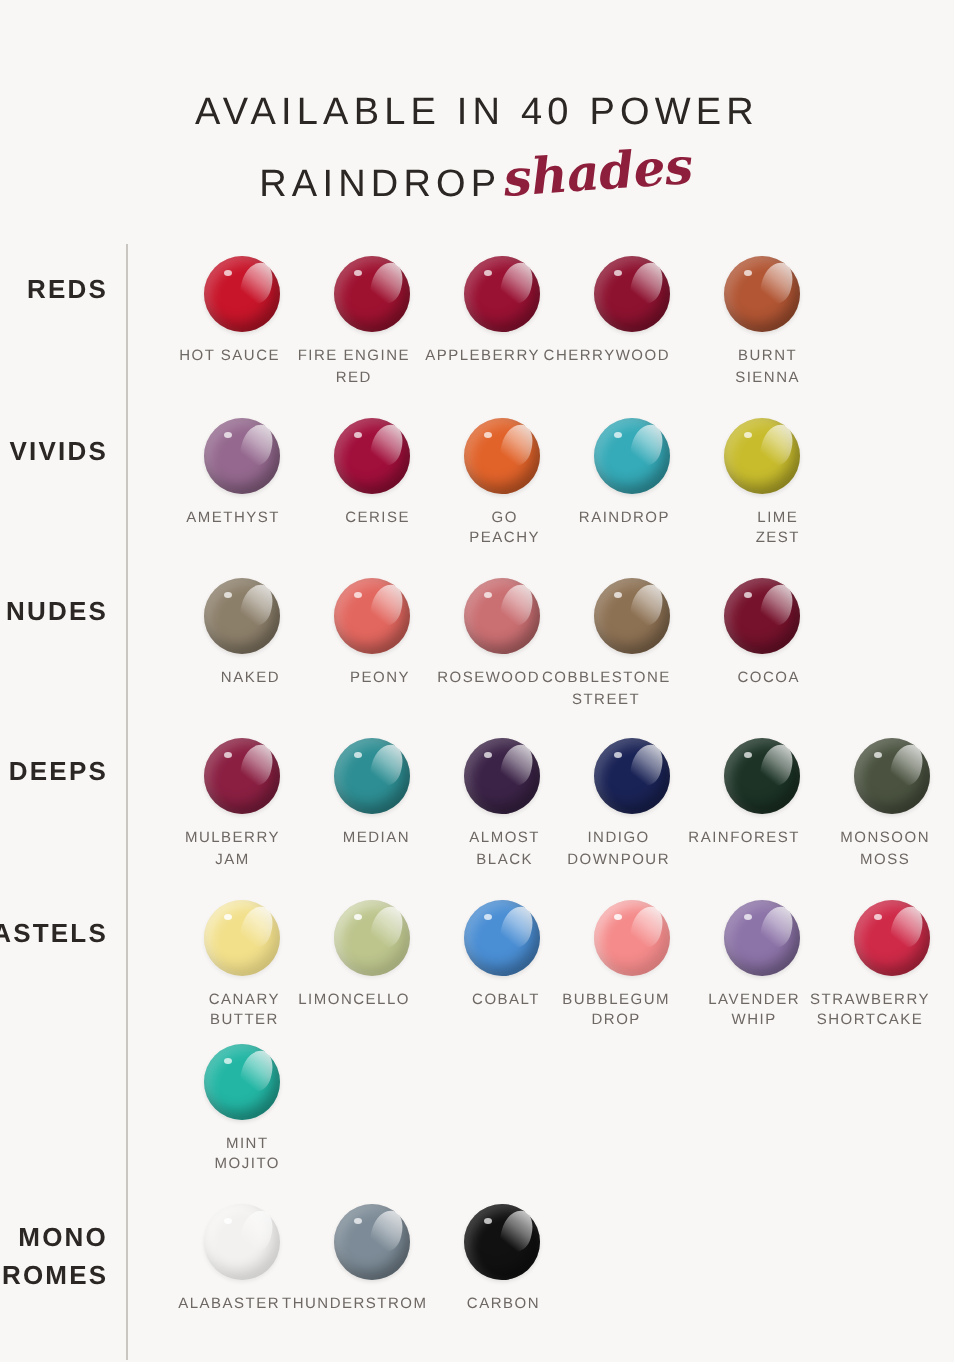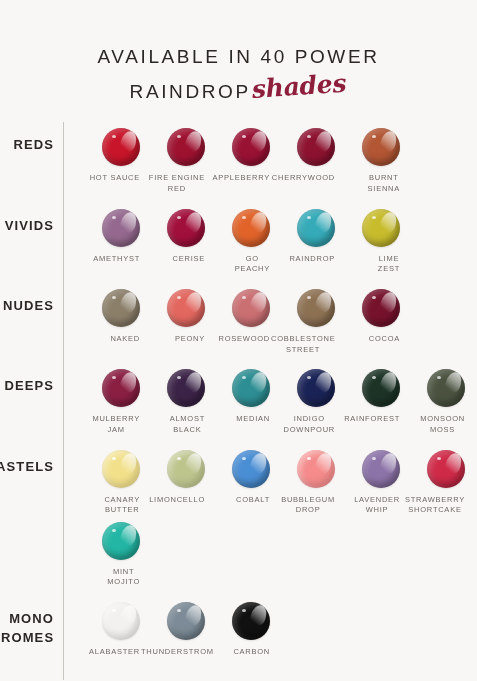--- a/index.html
+++ b/index.html
@@ -286,30 +286,30 @@
           <span>DEEPS</span>
         </div>
         <div class="row-swatches">
           <div class="swatch-cell">
             <div class="dot" style="background: rgb(138, 31, 66);">
               <span class="spec"></span>
             </div>
             <div class="dot-label">MULBERRY<br>JAM</div>
           </div>
           <div class="swatch-cell">
+            <div class="dot" style="background: rgb(45, 142, 147);">
+              <span class="spec"></span>
+            </div>
+            <div class="dot-label">MEDIAN</div>
+          </div>
+          <div class="swatch-cell">
             <div class="dot" style="background: rgb(59, 35, 71);">
               <span class="spec"></span>
             </div>
             <div class="dot-label">ALMOST<br>BLACK</div>
-          </div>
-          <div class="swatch-cell">
-            <div class="dot" style="background: rgb(45, 142, 147);">
-              <span class="spec"></span>
-            </div>
-            <div class="dot-label">MEDIAN</div>
           </div>
           <div class="swatch-cell">
             <div class="dot" style="background: rgb(26, 35, 86);">
               <span class="spec"></span>
             </div>
             <div class="dot-label">INDIGO<br>DOWNPOUR</div>
           </div>
           <div class="swatch-cell">
             <div class="dot" style="background: rgb(28, 51, 38);">
               <span class="spec"></span>

